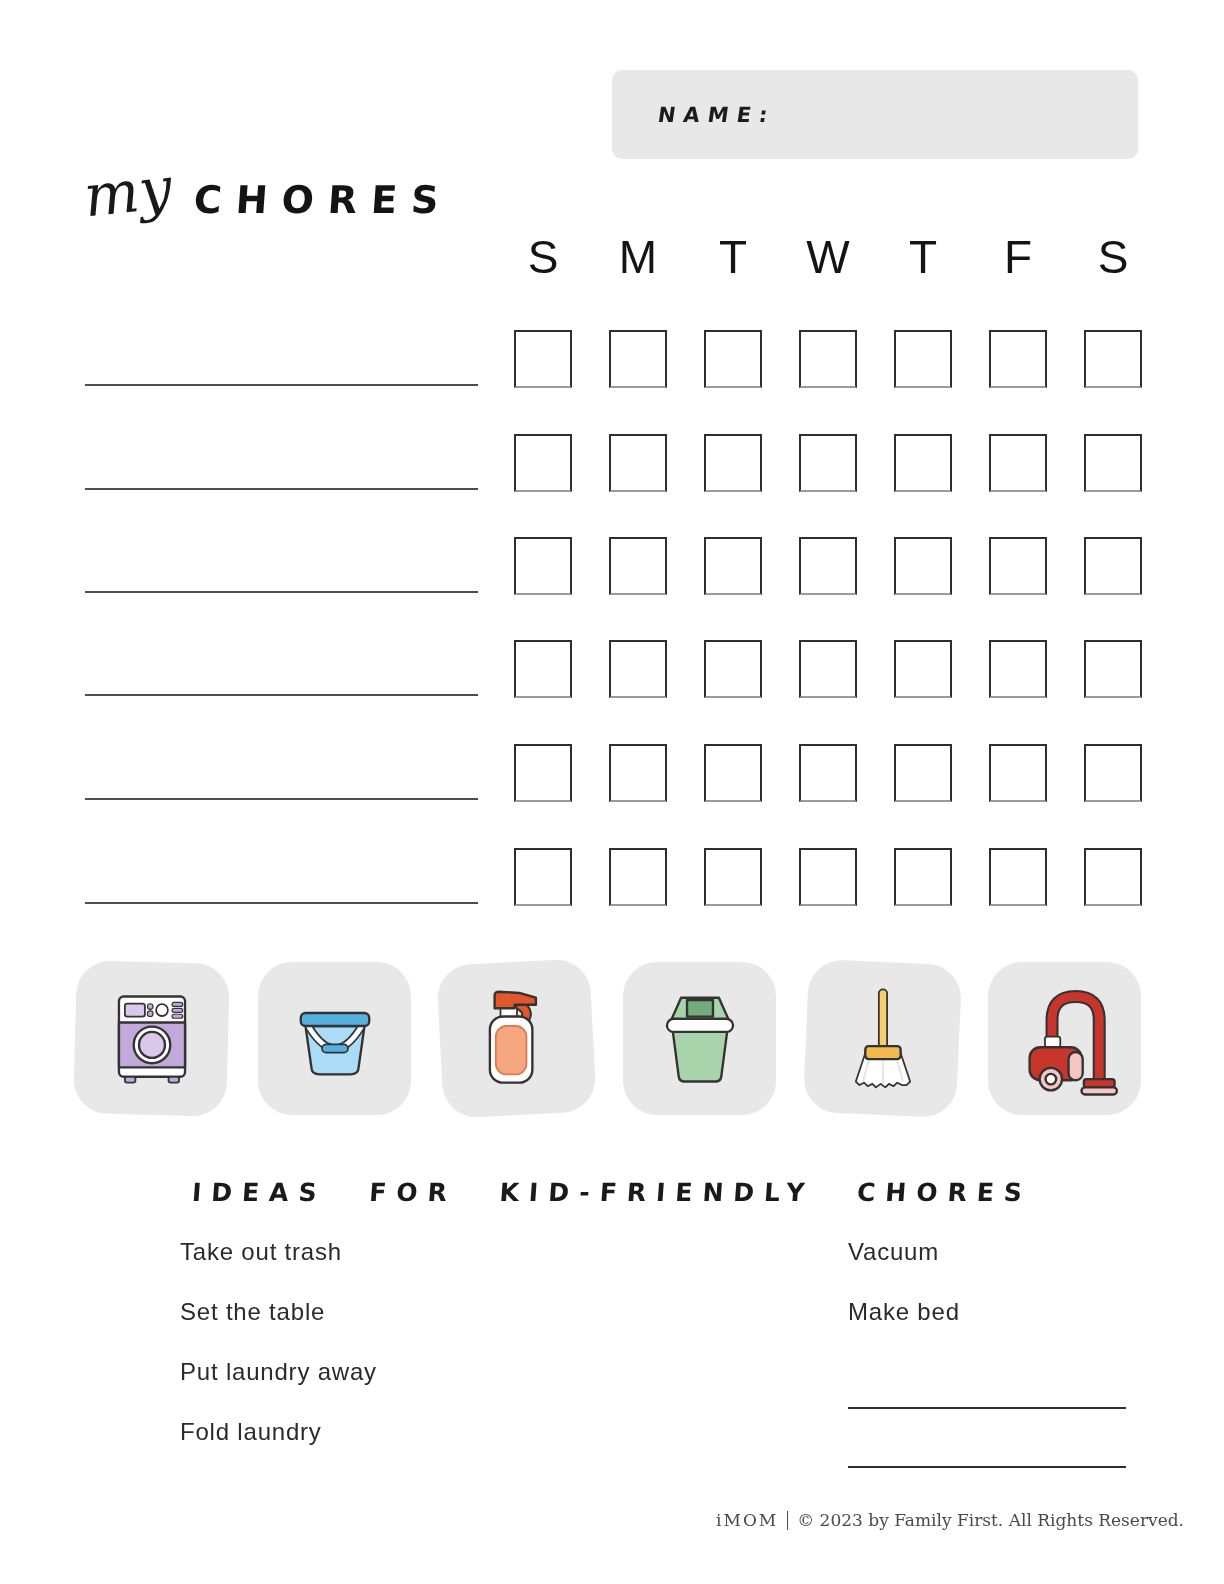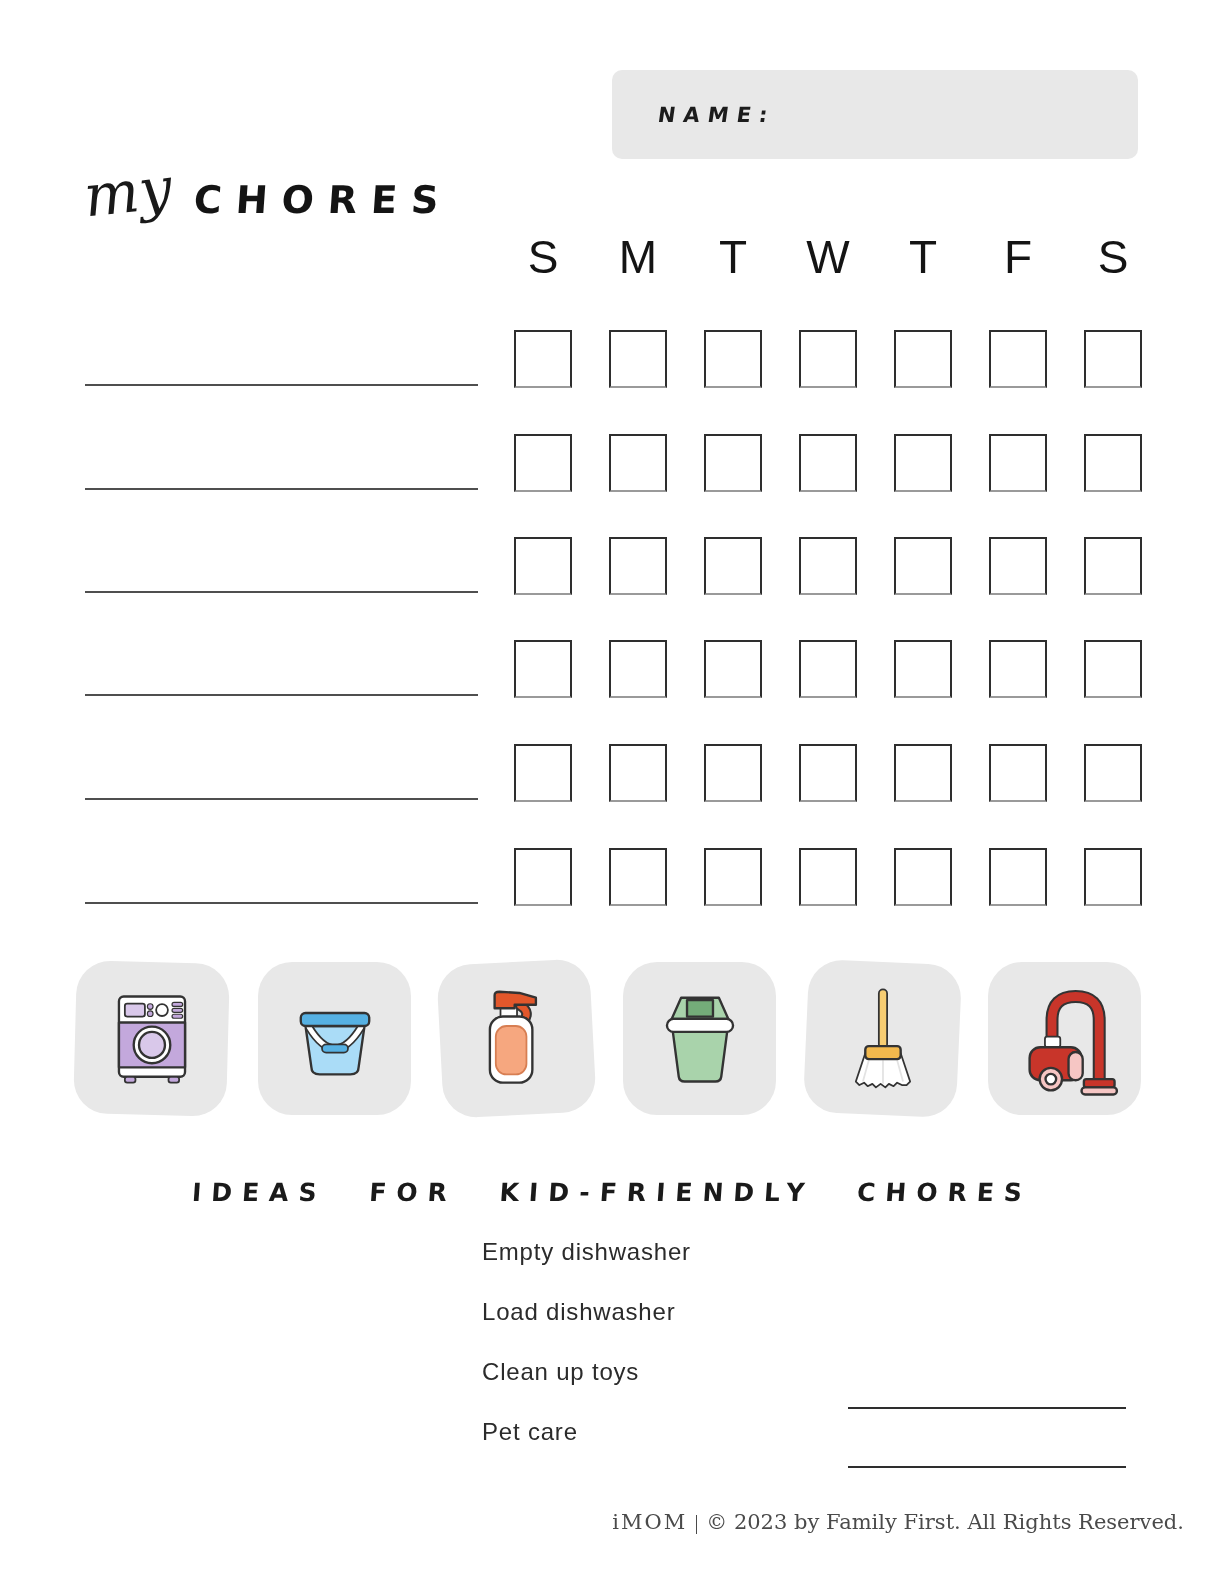--- a/index.html
+++ b/index.html
@@ -124,21 +124,21 @@
   .blank-idea-line{
     position:absolute;left:848px;width:278px;height:0;
     border-bottom:2px solid #2e2e2e;
   }
   .blank-idea-line.l1{top:1407px}
   .blank-idea-line.l2{top:1466px}
 
   
   .footer{
     position:absolute;right:40px;top:1510px;
-    font-family:"DejaVu Serif",serif;font-size:21px;color:#4a4a4a;
+    font-family:"DejaVu Serif",serif;font-size:17px;color:#4a4a4a;
     display:flex;align-items:flex-end;white-space:nowrap;
   }
   .footer-brand{letter-spacing:2px;}
   .footer-divider{
     display:inline-block;width:0;height:19px;margin:0 9px;
     border-left:1px solid #4a4a4a;
   }
 </style>
 </head>
 <body>
@@ -295,25 +295,29 @@
         <circle class="ic" cx="38" cy="84" r="4.5" fill="#fff"></circle>
         <rect class="ic vac-red" x="66" y="84" width="26" height="7" rx="2"></rect>
         <rect class="ic vac-pink" x="64" y="91" width="30" height="6" rx="3"></rect>
       </svg>
     </div>
 
   </div>
 
   <div class="ideas-heading">IDEAS FOR KID-FRIENDLY CHORES</div>
 
-  <div class="ideas-col ideas-col-2">
-    <span class="idea-item">Empty dishwasher</span>
-    <span class="idea-item">Load dishwasher</span>
-    <span class="idea-item">Clean up toys</span>
-    <span class="idea-item">Pet care</span>
+  <div class="ideas-col ideas-col-1">
+    <span class="idea-item">Take out trash</span>
+    <span class="idea-item">Set the table</span>
+    <span class="idea-item">Put laundry away</span>
+    <span class="idea-item">Fold laundry</span>
+  </div>
+  <div class="ideas-col ideas-col-3">
+    <span class="idea-item">Vacuum</span>
+    <span class="idea-item">Make bed</span>
   </div>
   <span class="blank-idea-line l1"></span>
   <span class="blank-idea-line l2"></span>
 
   <div class="footer">
     <span class="footer-brand">iMOM</span>
     <span class="footer-divider"></span>
     <span class="footer-text">© 2023 by Family First. All Rights Reserved.</span>
   </div>
 

